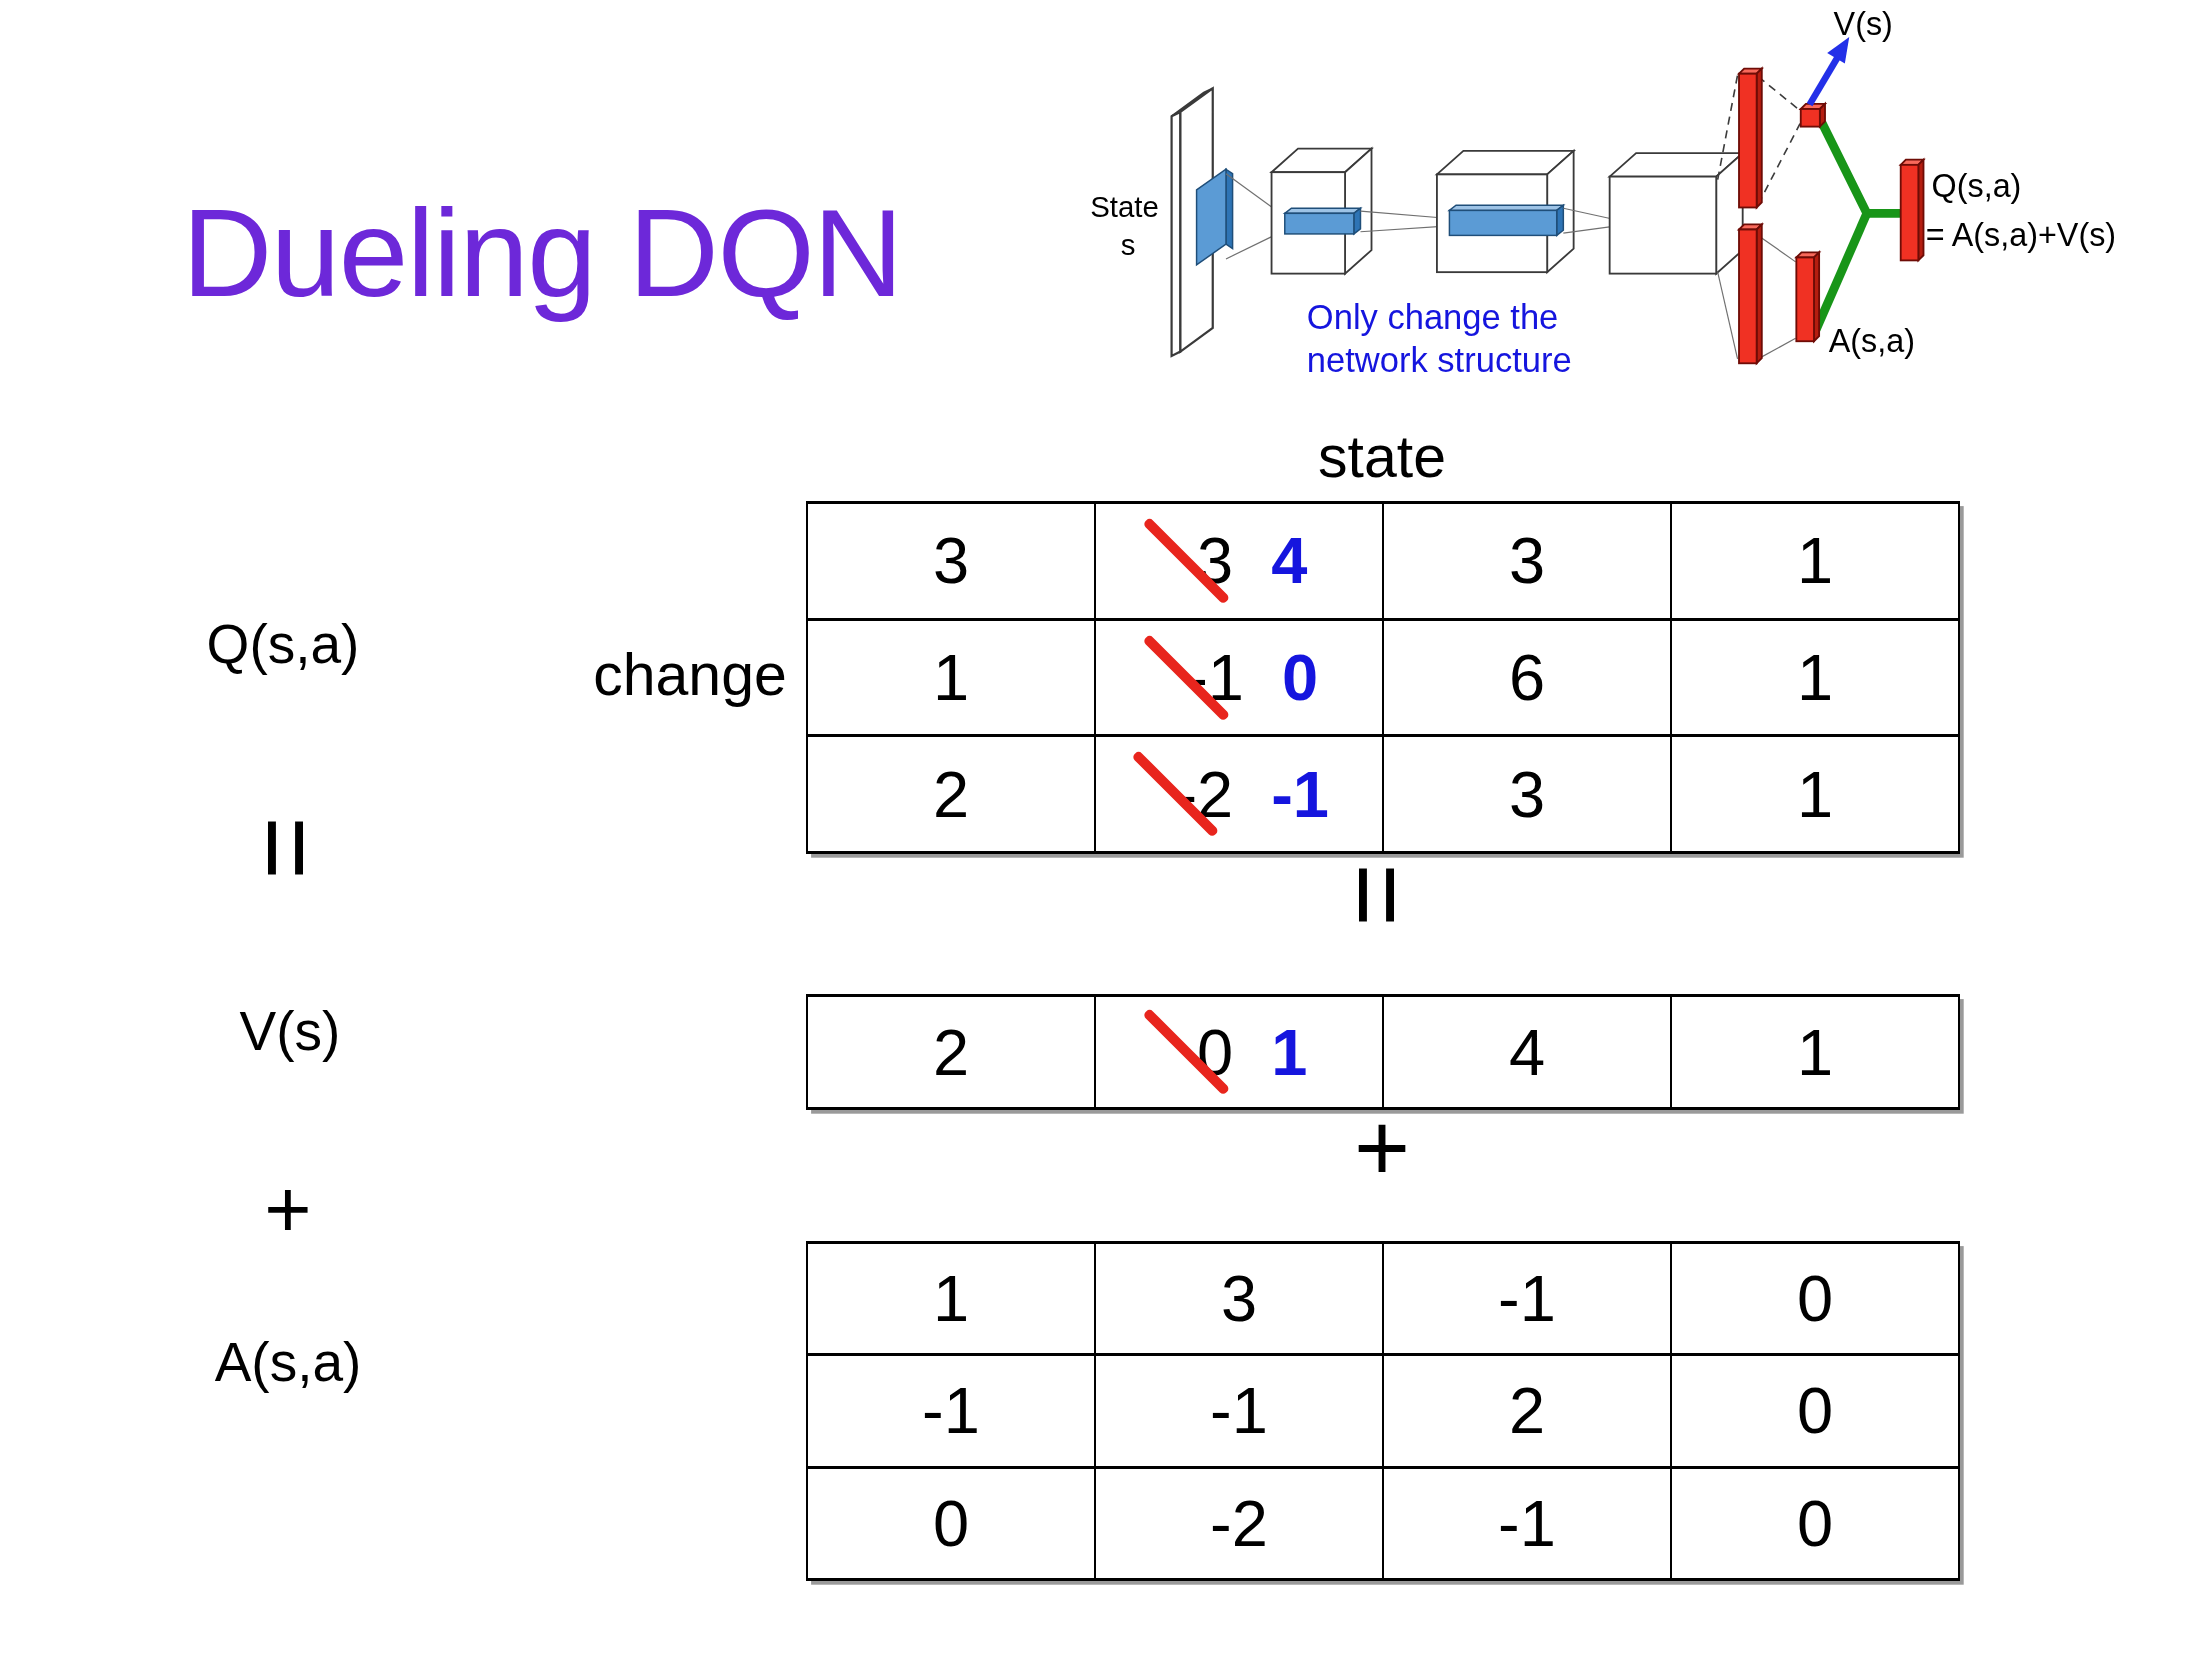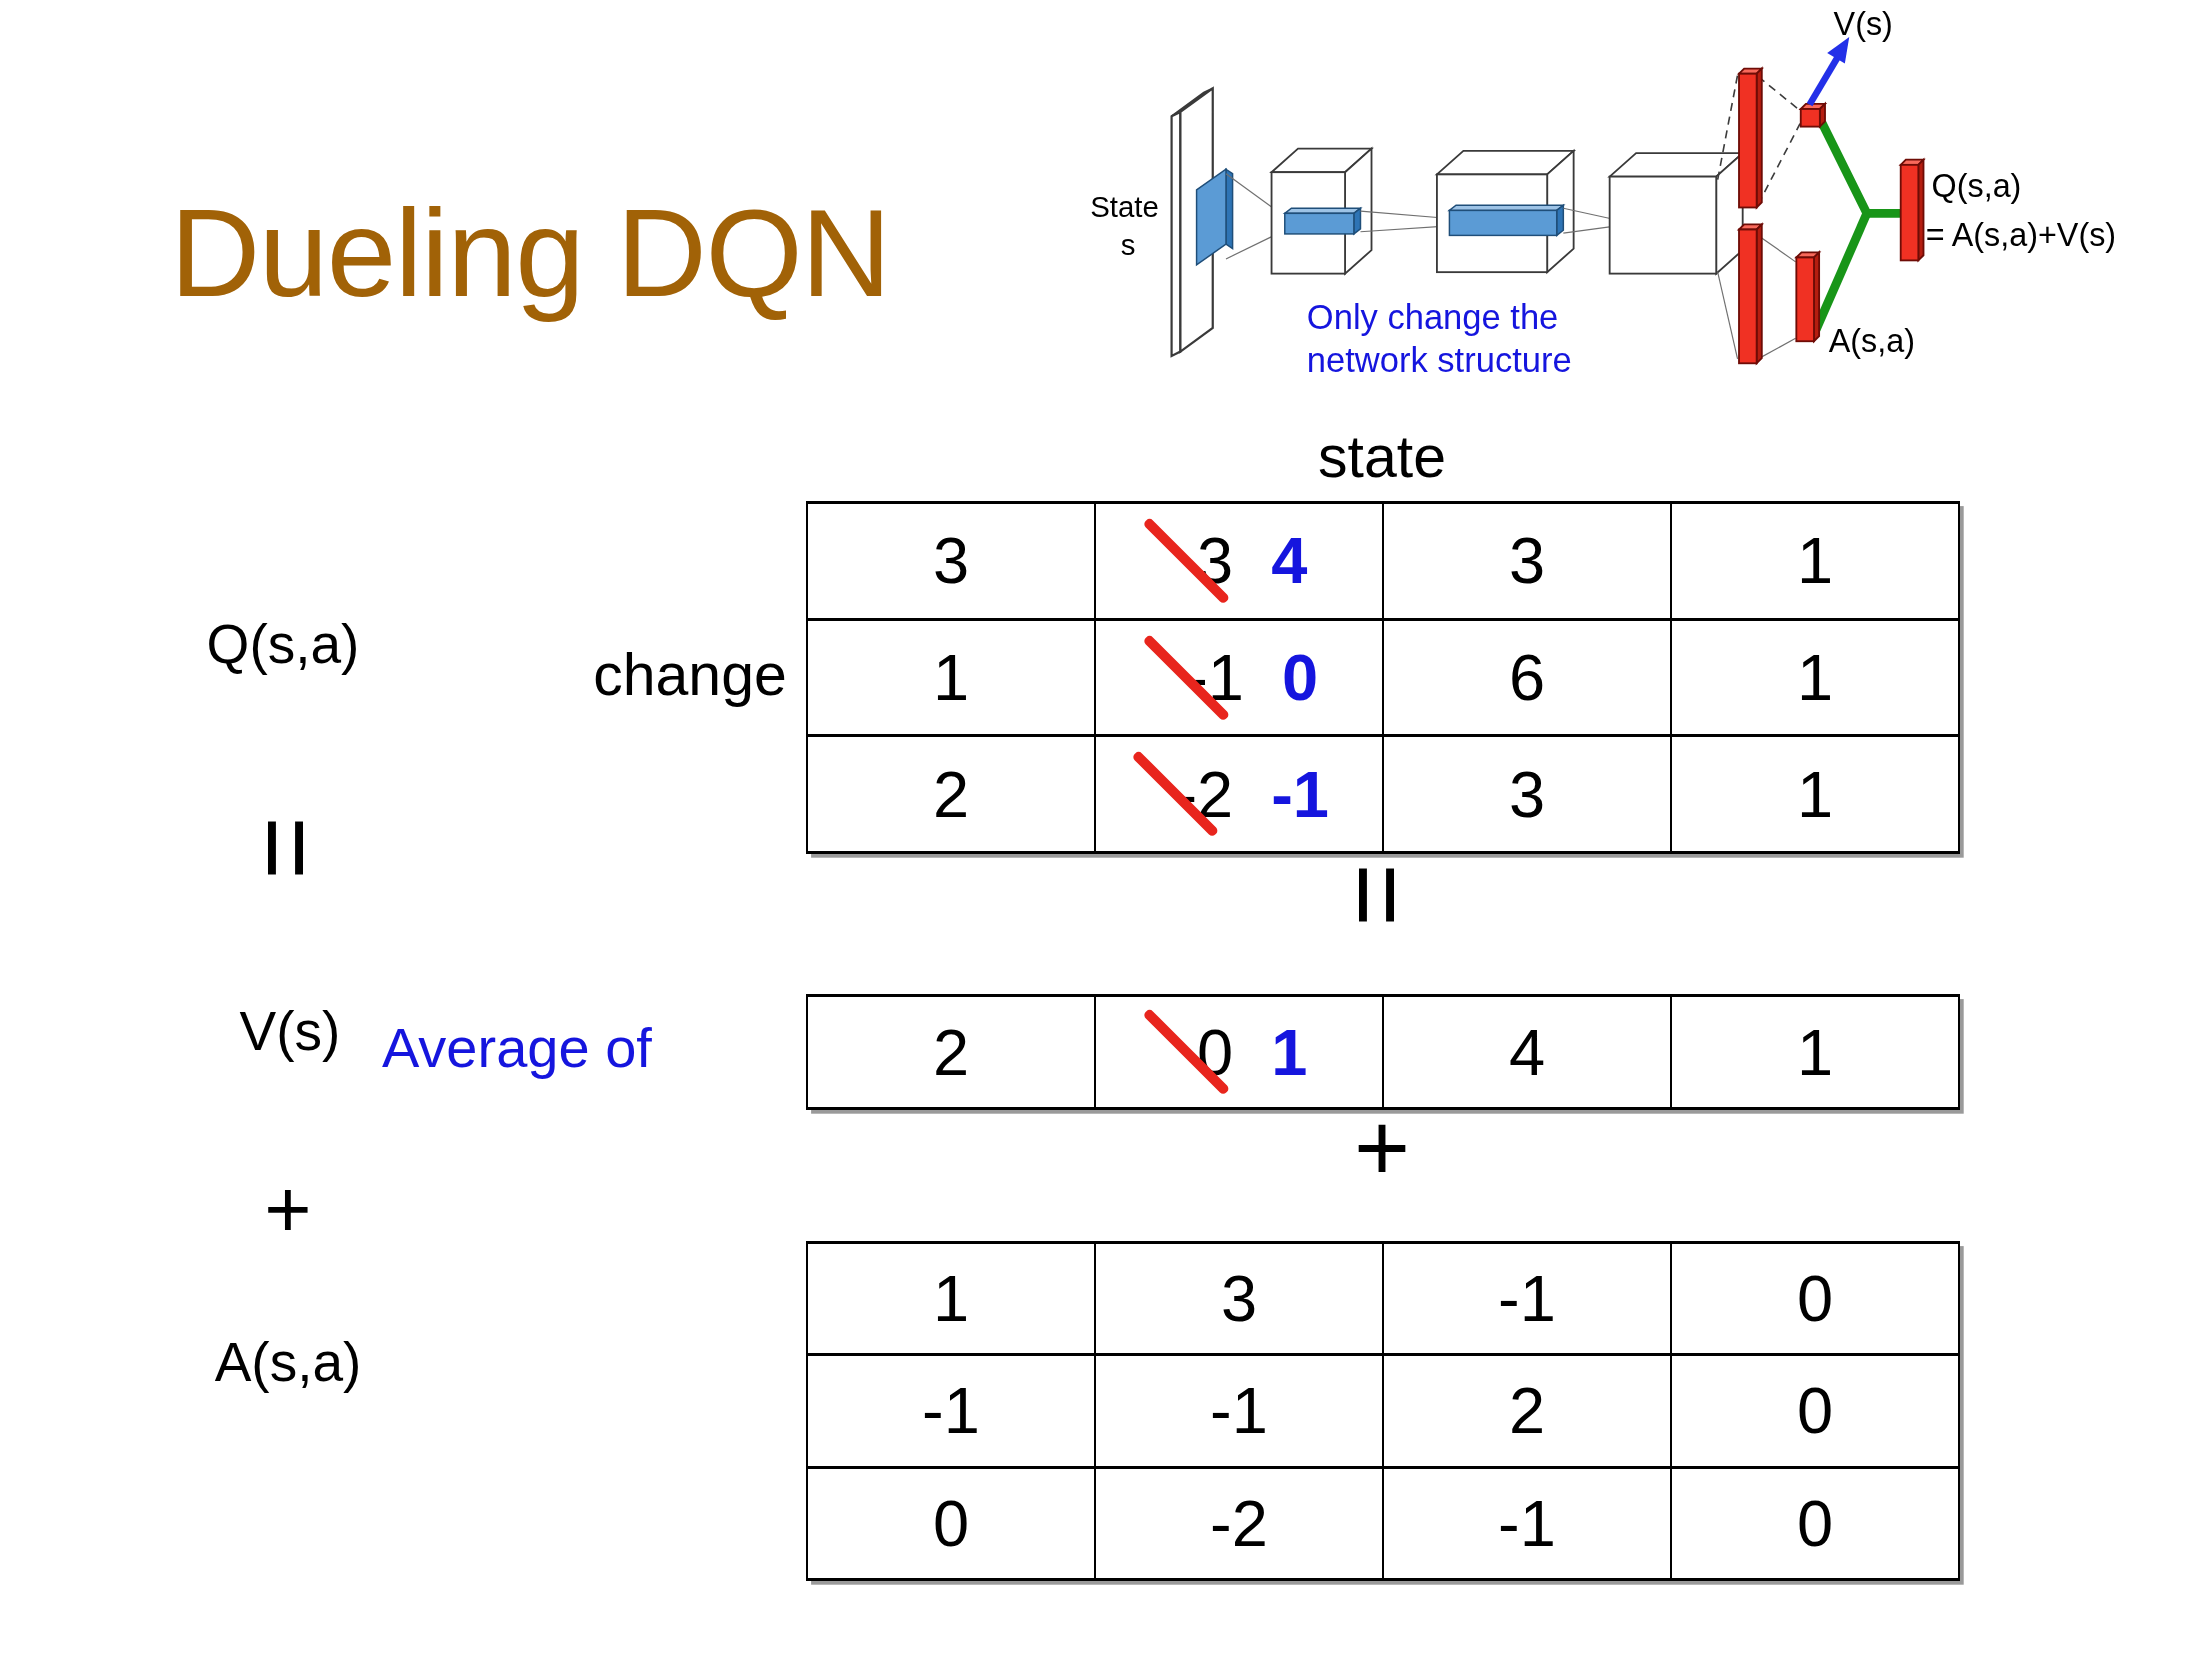--- a/index.html
+++ b/index.html
@@ -12,21 +12,21 @@
     --bluebox:#5B9BD5;
     --blueboxtop:#9DC3E6;
     --blueboxside:#2E74B5;
     --blueboxstroke:#1F4E79;
     --ink:#000;
   }
   html,body{margin:0;padding:0;background:#fff;}
   body{width:2205px;height:1654px;position:relative;overflow:hidden;
        font-family:"Liberation Sans",sans-serif;color:var(--ink);}
   .abs{position:absolute;}
-  .title{left:170px;top:190px;font-size:125px;line-height:1.0;letter-spacing:-1.5px;color:#a16207;}
+  .title{left:182px;top:190px;font-size:125px;line-height:1.0;letter-spacing:-1.5px;color:#6d28d9;}
   .hdr{font-size:59px;line-height:1.0;}
   .lbl{font-size:55px;line-height:1.0;}
   .bluenote{color:var(--blue);font-size:56px;line-height:1.0;}
   .bluenote .ln{display:block;}
   .avg .ln{margin-bottom:38px;}
   .sum .ln{margin-bottom:29px;}
   .centered{transform:translate(-50%,-50%);}
   .roteq{transform:translate(-50%,-50%) rotate(90deg);font-size:109px;line-height:1;}
   .plus-mid{font-size:96px;line-height:1;}
   .plus-left{font-size:81px;line-height:1;}
@@ -180,21 +180,20 @@
 <div class="abs hdr centered" style="left:1382px;top:457px;">state</div>
 <div class="abs hdr centered" style="left:690px;top:675px;">change</div>
 
 <div class="abs lbl centered" style="left:283px;top:644px;">Q(s,a)</div>
 <div class="abs roteq" style="left:287px;top:848px;">=</div>
 <div class="abs lbl centered" style="left:290px;top:1031px;">V(s)</div>
 <div class="abs plus-left centered" style="left:288px;top:1209px;">+</div>
 <div class="abs lbl centered" style="left:288px;top:1362px;">A(s,a)</div>
 
 <div class="abs bluenote avg" style="left:382px;top:1020px;">
-  <span class="ln">Average of</span>
 </div>
 <div class="abs bluenote sum" style="left:382px;top:1420px;">
 </div>
 
 <div class="abs roteq" style="left:1378px;top:895px;">=</div>
 <div class="abs plus-mid centered" style="left:1382px;top:1148px;">+</div>
 
 <div id="qTable" class="grid-table" style="left:806px;top:501px;width:1150px;height:347px;">
     <div class="trow">
       <div class="tcell">3</div>

